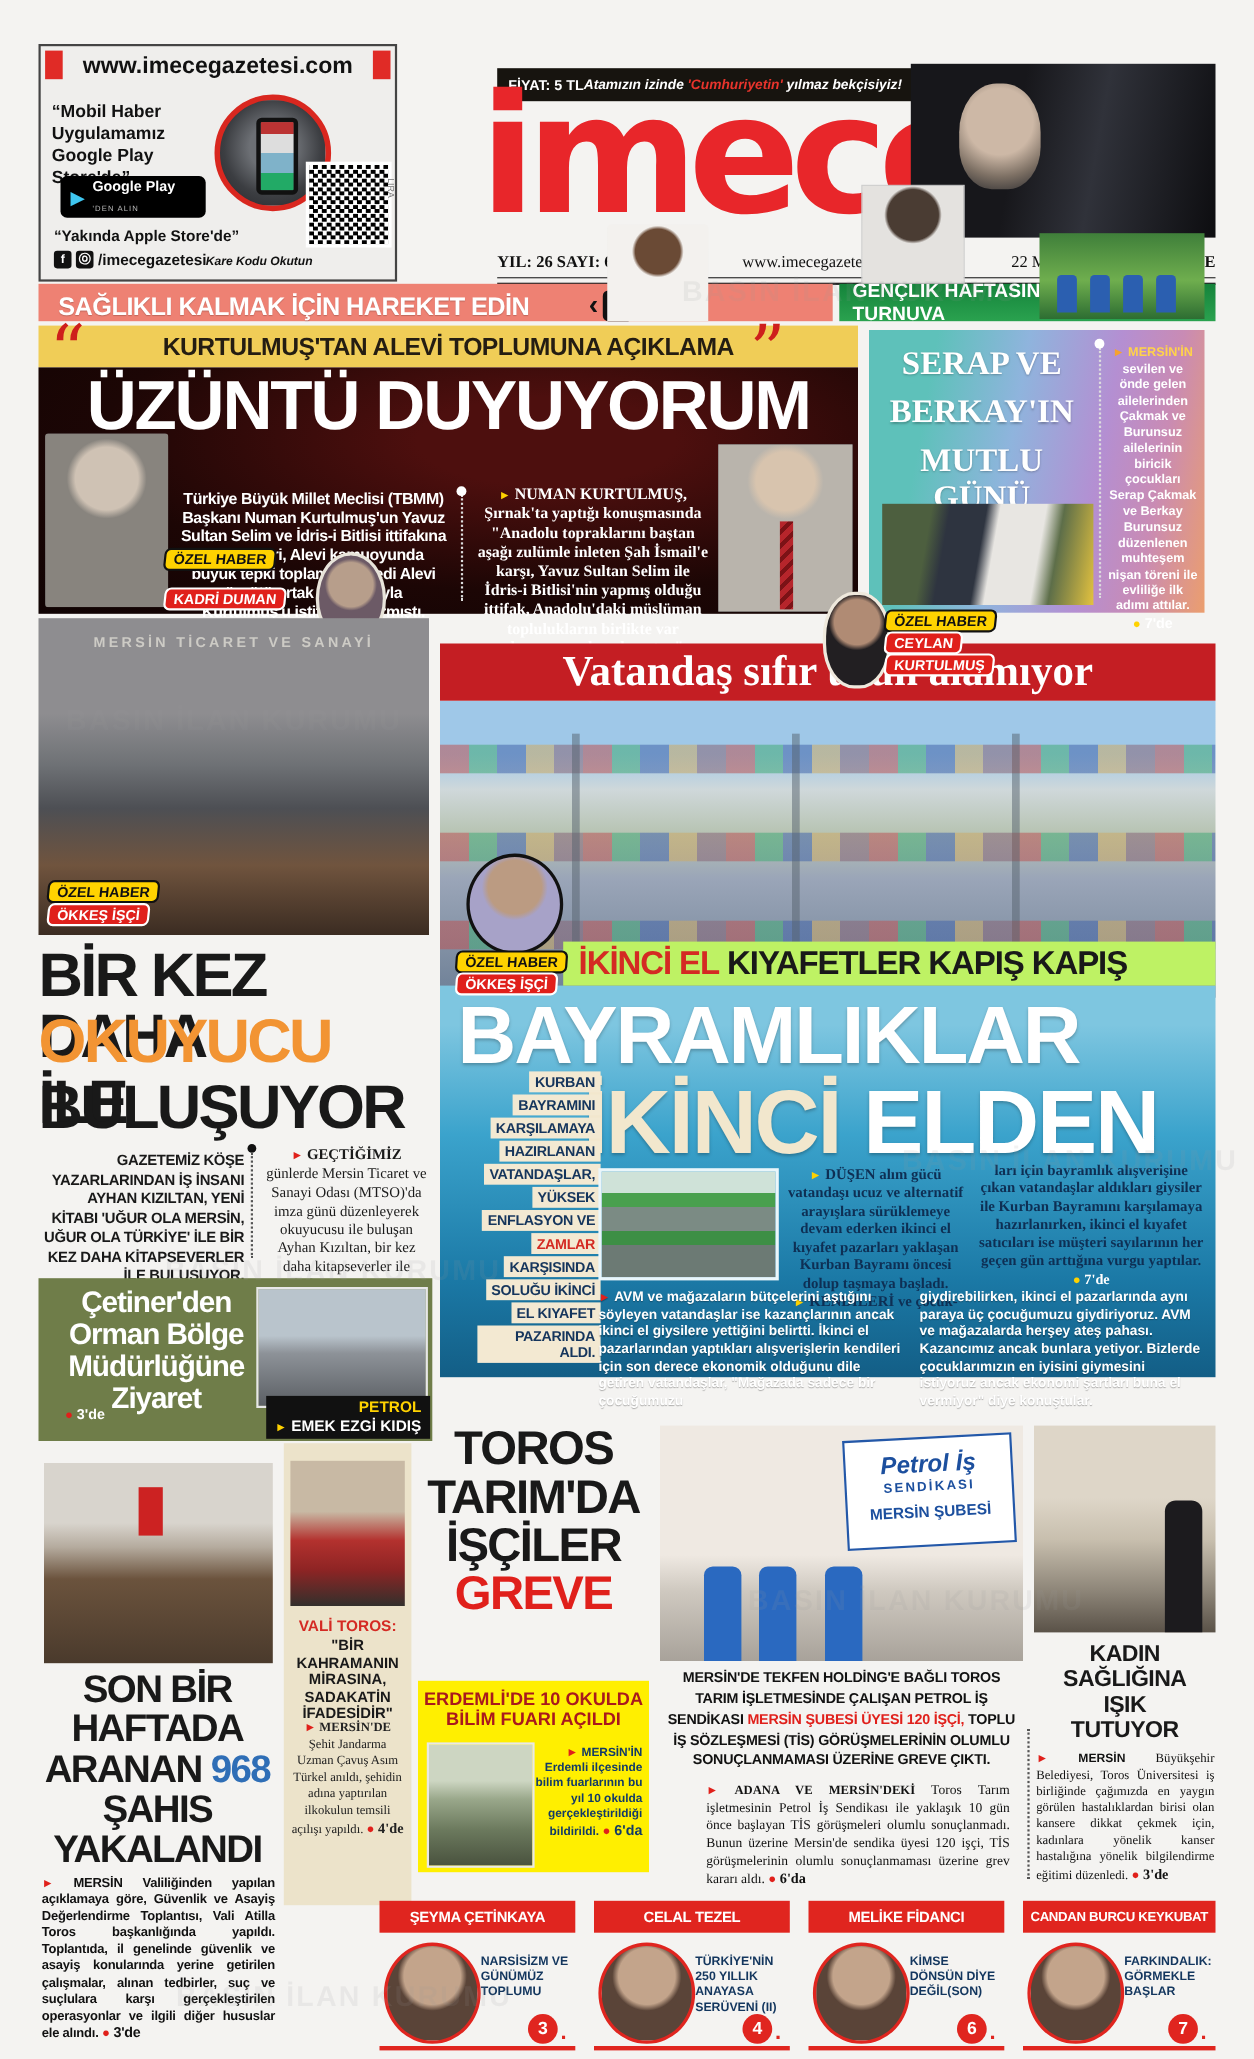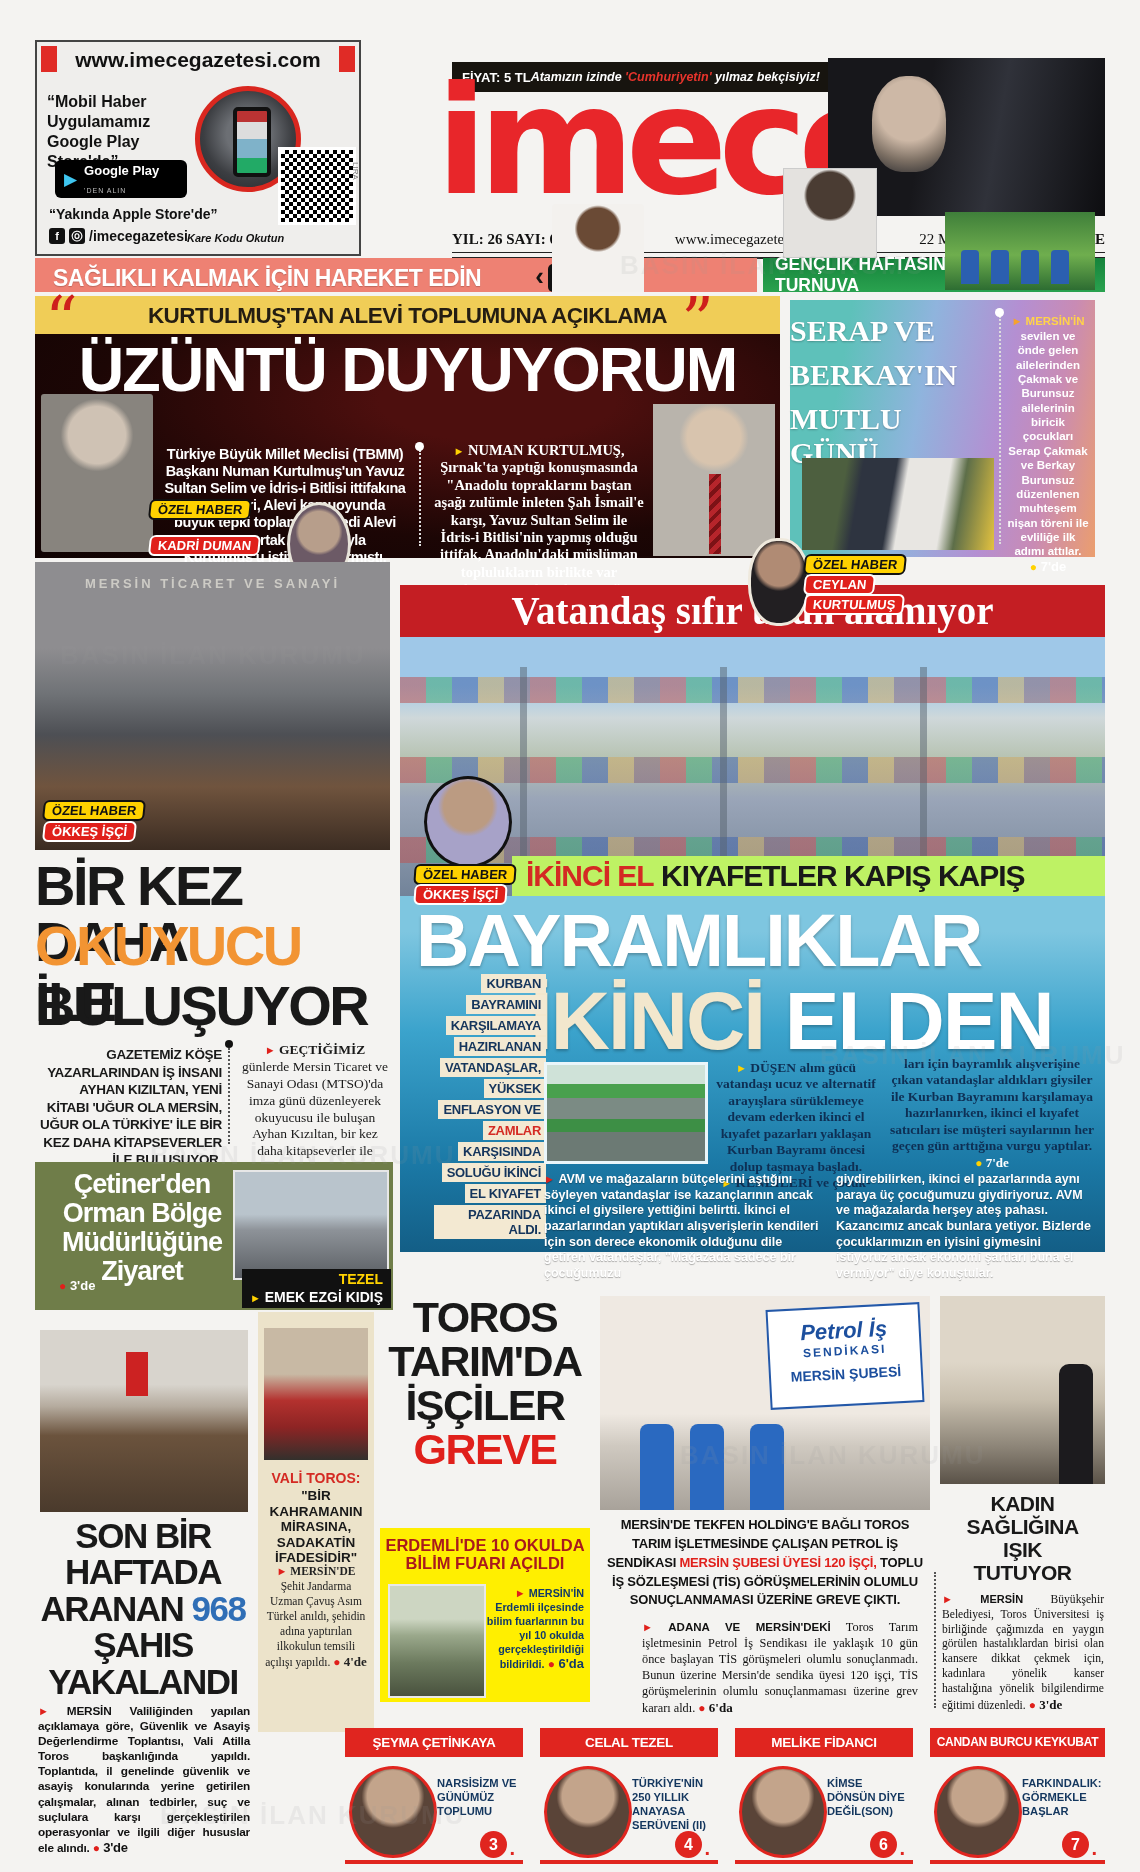--- a/index.html
+++ b/index.html
@@ -64,21 +64,21 @@
   #youngman{left:252px;top:168px;width:58px;height:78px;border-radius:50%;border:3px solid #e8e4da;background:radial-gradient(circle at 50% 34%,#b79e8b 0 34%,#6c5a66 40%),linear-gradient(#8f86a8,#44404e)}
   .chip{display:inline-block;font-weight:900;font-size:13px;padding:1px 7px;border-radius:4px;transform:skewX(-6deg)}
   .chip.y{background:#ffd200;color:#111;box-shadow:0 0 0 2px #111}
   .chip.r{background:#e0201b;color:#fff;box-shadow:0 0 0 2px #fff}
   .pgref{font-weight:900;font-size:13px;white-space:nowrap}
   .pgref .dot{font-size:12px}
   .dot.y{color:#ffd200}.dot.r{color:#e0201b}
   .arr{font-size:11px}.arr.y{color:#ffd200}.arr.r{color:#e0201b}.arr.o{color:#f6a22d}
   
   #wed{left:790px;top:300px;width:305px;height:257px;background:linear-gradient(100deg,#5ec1ba 0 18%,#8fb4dd 42%,#b48fd2 66%,#c98bb4 82%,#eb9e6e)}
-  #wed .t{position:absolute;left:0;width:205px;text-align:left;font-family:"Liberation Serif",serif;font-weight:700;font-size:30px;color:#fff;text-shadow:0 1px 2px rgba(0,0,0,.25)}
+  #wed .t{position:absolute;left:0;width:205px;text-align:center;font-family:"Liberation Serif",serif;font-weight:700;font-size:30px;color:#fff;text-shadow:0 1px 2px rgba(0,0,0,.25)}
   #wphoto{left:12px;top:158px;width:192px;height:92px;background:linear-gradient(100deg,#4d5f3f 0 22%,#2e3440 30% 46%,#e8e6e2 52% 72%,#5d6e49 80%,#e3c23f)}
   #wdiv{position:absolute;left:209px;top:16px;height:228px}
   #wside{position:absolute;left:216px;top:14px;width:84px;font-weight:700;font-size:11.5px;line-height:1.25;color:#fff;text-align:center}
   #wside .lead{color:#ffd24a;font-weight:900}
   #ceylan{left:748px;top:538px;width:56px;height:82px;border-radius:46%;border:3px solid #efe9dd;background:radial-gradient(circle at 50% 30%,#b08b74 0 32%,#221f22 40%),#17161a;z-index:7}
   #ceylanchips{left:806px;top:556px;z-index:7}
   #ceylanchips .chip{display:block;margin-bottom:3px;width:max-content}
   
   #mtso{left:35px;top:562px;width:355px;height:288px;background:linear-gradient(#8e8d90 0 30%,#6f7276 46%,#4d4f54 60%,#70543e 78%,#3b2c22)}
   #mtso .wall{position:absolute;left:0;top:14px;width:100%;text-align:center;color:#d8d6cf;font-weight:700;font-size:13px;letter-spacing:3px;opacity:.85}
@@ -352,21 +352,21 @@
   <span class="arr r">►</span>
   <span class="lead">GEÇTİĞİMİZ</span><span> günlerde Mersin Ticaret ve Sanayi Odası (MTSO)'da imza günü düzenleyerek okuyucusu ile buluşan Ayhan Kızıltan, bir kez daha kitapseverler ile buluşuyor.</span>
   <span class="pgref"><span class="dot r">●</span> <span>7'de</span></span>
 </div>
 
 <div class="abs" id="cet">
   <div class="t">Çetiner'den Orman Bölge Müdürlüğüne Ziyaret</div>
   <div class="pg pgref" able="false"><span class="dot r">●</span> <span>3'de</span></div>
   <div id="cetphoto"></div>
   <div id="cetby">
-    <span class="y">TEZEL</span><br>
+    <span class="y">PETROL</span><br>
     <span class="arr y">►</span>
     <span>EMEK EZGİ KIDIŞ</span>
   </div>
 </div>
 
 <div class="ph" id="meet">
     <span class="flag"></span>
   </div>
 <div id="wanted">
   <div>SON BİR</div>
@@ -416,21 +416,21 @@
   </div>
   <span class="vest" style="left:40px"></span>
     <span class="vest" style="left:90px"></span>
     <span class="vest" style="left:150px"></span>
 </div>
 <div id="tekfen">
   <span>MERSİN'DE TEKFEN HOLDİNG'E BAĞLI TOROS TARIM İŞLETMESİNDE ÇALIŞAN PETROL İŞ SENDİKASI </span><span class="rd">MERSİN ŞUBESİ ÜYESİ 120 İŞÇİ,</span><span> TOPLU İŞ SÖZLEŞMESİ (TİS) GÖRÜŞMELERİNİN OLUMLU SONUÇLANMAMASI ÜZERİNE GREVE ÇIKTI.</span>
 </div>
 <div id="adana">
   <span class="arr r">►</span>
-  <b style="font-family:Liberation Sans, sans-serif;font-size:11.5px">ADANA VE MERSİN'DEKİ</b><span> Toros Tarım işletmesinin Petrol İş Sendikası ile yaklaşık 10 gün önce başlayan TİS görüşmeleri olumlu sonuçlanmadı. Bunun üzerine Mersin'de sendika üyesi 120 işçi, TİS görüşmelerinin olumlu sonuçlanmaması üzerine grev kararı aldı.</span>
+  <b style="font-family:Liberation Serif, serif;font-size:11.5px">ADANA VE MERSİN'DEKİ</b><span> Toros Tarım işletmesinin Petrol İş Sendikası ile yaklaşık 10 gün önce başlayan TİS görüşmeleri olumlu sonuçlanmadı. Bunun üzerine Mersin'de sendika üyesi 120 işçi, TİS görüşmelerinin olumlu sonuçlanmaması üzerine grev kararı aldı.</span>
   <span class="pgref"><span class="dot r">●</span> <span>6'da</span></span>
 </div>
 <div id="vdiv2"></div>
 
 <div class="ph" id="kadinphoto">
     <span class="lady"></span>
   </div>
 <div id="kadint">
   <div>KADIN</div>
   <div>SAĞLIĞINA</div>

